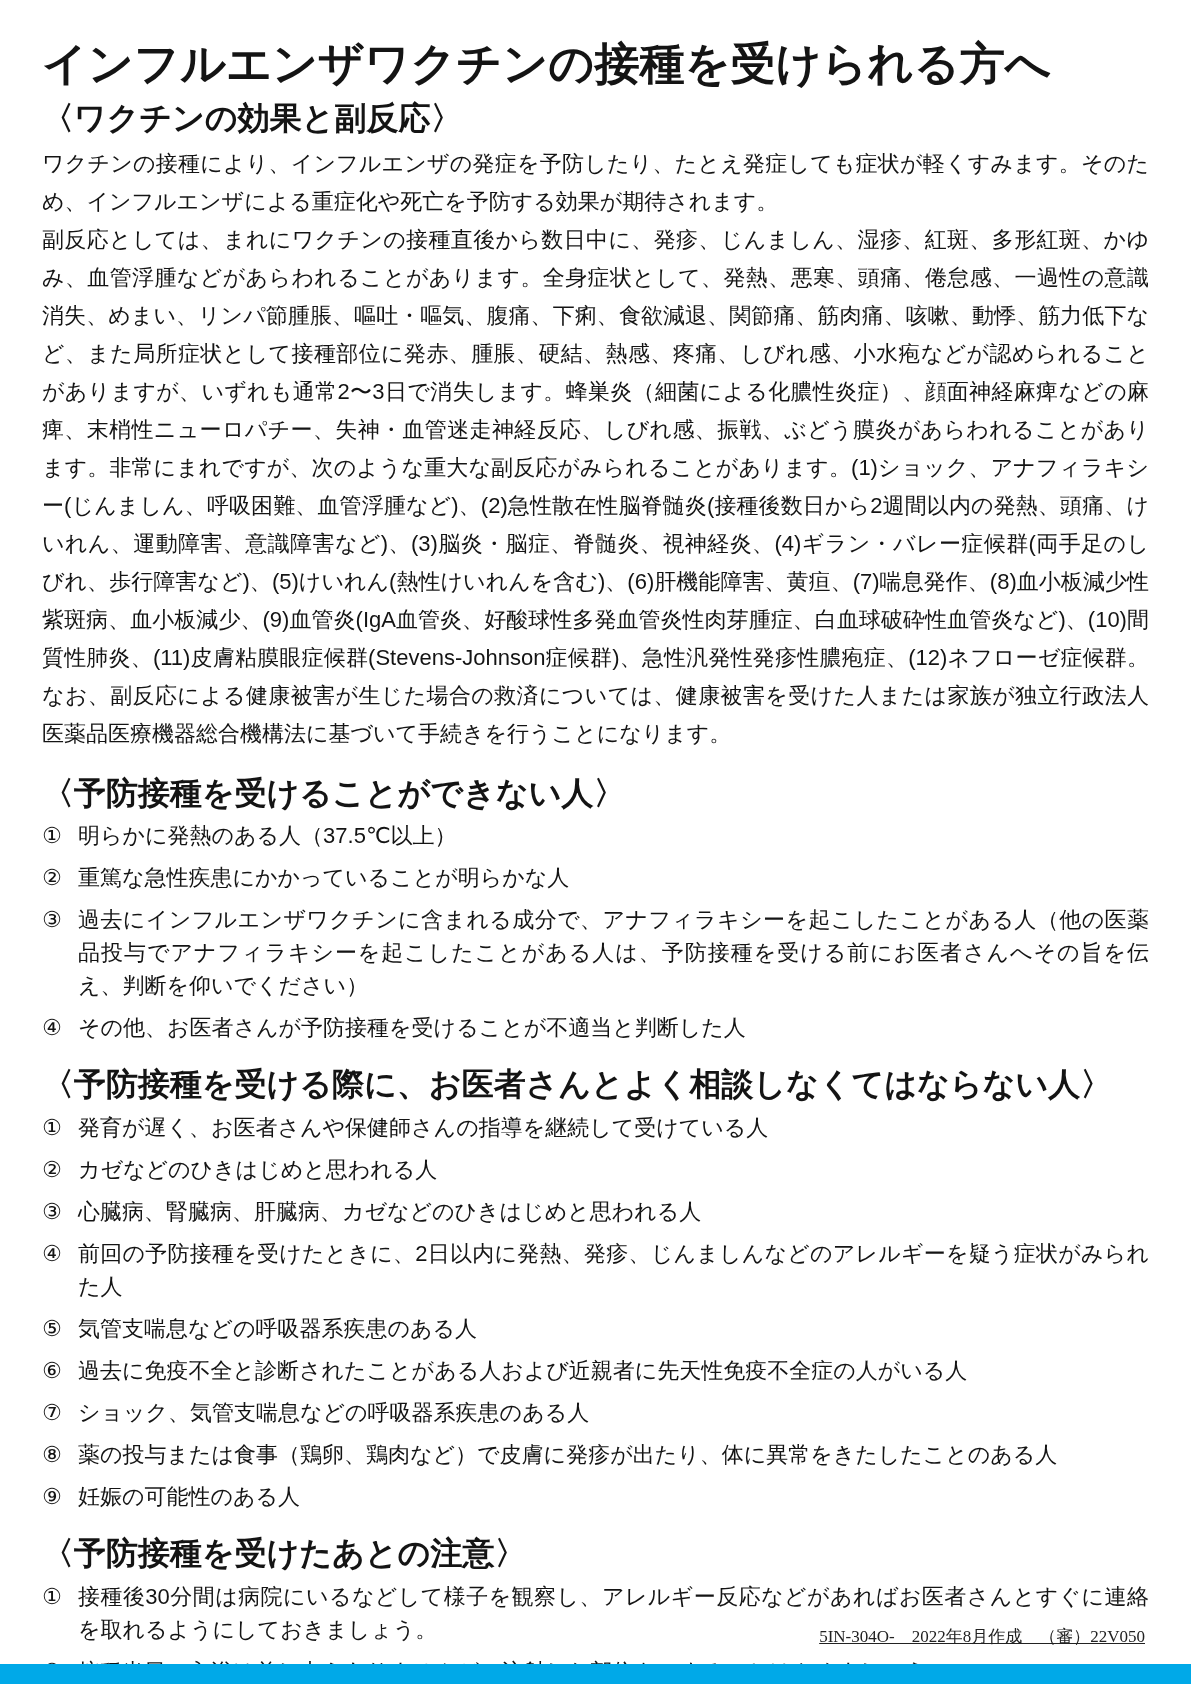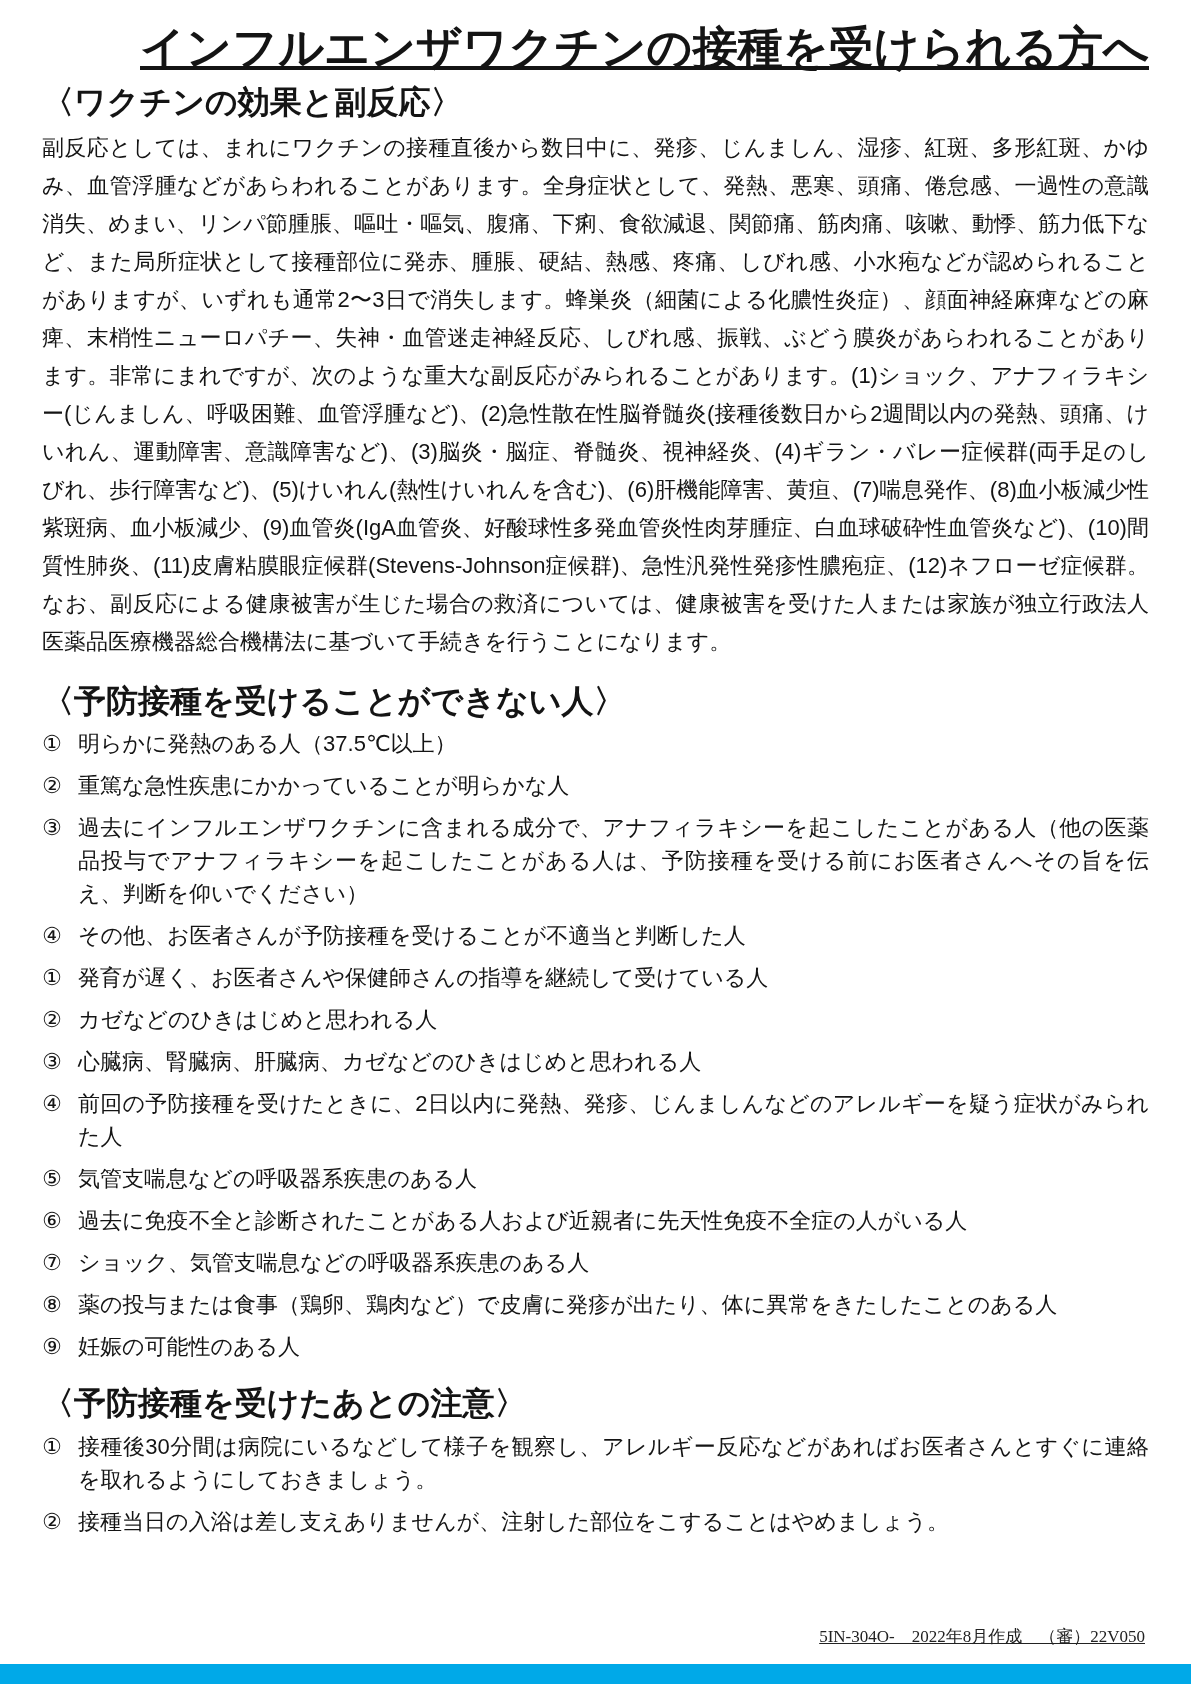--- a/index.html
+++ b/index.html
@@ -12,27 +12,26 @@
     font-family: "Liberation Sans", "DejaVu Sans", sans-serif;
   }
   .page {
     position: relative;
     width: 1191px; height: 1684px;
     overflow: hidden;
   }
   .content { padding: 22px 42px 0 42px; }
 
   .doc-title {
-    margin: 0 0 10px 0;
-    text-align: right;
+    margin: 16px 0 10px 0;
+    text-align: left;
     font-size: 45px;
     font-weight: 900;
     letter-spacing: 0px;
     line-height: 1.15;
-    text-decoration: underline;
   }
 
   .section { margin: 0; }
   .section-heading {
     margin: 22px 0 8px 0;
     font-size: 32px;
     font-weight: 900;
     line-height: 1.15;
     letter-spacing: 0px;
   }
@@ -76,20 +75,21 @@
 </head>
 <body>
 
 <div class="page">
   <div class="content">
 
     <h1 class="doc-title">インフルエンザワクチンの接種を受けられる方へ</h1>
 
     <div class="section">
       <h2 class="section-heading">〈ワクチンの効果と副反応〉</h2>
+      <p class="body-par">ワクチンの接種により、インフルエンザの発症を予防したり、たとえ発症しても症状が軽くすみます。そのため、インフルエンザによる重症化や死亡を予防する効果が期待されます。</p>
       <p class="body-par">副反応としては、まれにワクチンの接種直後から数日中に、発疹、じんましん、湿疹、紅斑、多形紅斑、かゆみ、血管浮腫などがあらわれることがあります。全身症状として、発熱、悪寒、頭痛、倦怠感、一過性の意識消失、めまい、リンパ節腫脹、嘔吐・嘔気、腹痛、下痢、食欲減退、関節痛、筋肉痛、咳嗽、動悸、筋力低下など、また局所症状として接種部位に発赤、腫脹、硬結、熱感、疼痛、しびれ感、小水疱などが認められることがありますが、いずれも通常2〜3日で消失します。蜂巣炎（細菌による化膿性炎症）、顔面神経麻痺などの麻痺、末梢性ニューロパチー、失神・血管迷走神経反応、しびれ感、振戦、ぶどう膜炎があらわれることがあります。非常にまれですが、次のような重大な副反応がみられることがあります。(1)ショック、アナフィラキシー(じんましん、呼吸困難、血管浮腫など)、(2)急性散在性脳脊髄炎(接種後数日から2週間以内の発熱、頭痛、けいれん、運動障害、意識障害など)、(3)脳炎・脳症、脊髄炎、視神経炎、(4)ギラン・バレー症候群(両手足のしびれ、歩行障害など)、(5)けいれん(熱性けいれんを含む)、(6)肝機能障害、黄疸、(7)喘息発作、(8)血小板減少性紫斑病、血小板減少、(9)血管炎(IgA血管炎、好酸球性多発血管炎性肉芽腫症、白血球破砕性血管炎など)、(10)間質性肺炎、(11)皮膚粘膜眼症候群(Stevens-Johnson症候群)、急性汎発性発疹性膿疱症、(12)ネフローゼ症候群。なお、副反応による健康被害が生じた場合の救済については、健康被害を受けた人または家族が独立行政法人 医薬品医療機器総合機構法に基づいて手続きを行うことになります。</p>
     </div>
 
     <div class="section">
       <h2 class="section-heading">〈予防接種を受けることができない人〉</h2>
       <ul class="item-list">
         <li class="item">
           <span class="num">①</span>
           <span class="text">明らかに発熱のある人（37.5℃以上）</span>
         </li>
@@ -102,20 +102,21 @@
           <span class="text">過去にインフルエンザワクチンに含まれる成分で、アナフィラキシーを起こしたことがある人（他の医薬品投与でアナフィラキシーを起こしたことがある人は、予防接種を受ける前にお医者さんへその旨を伝え、判断を仰いでください）</span>
         </li>
         <li class="item">
           <span class="num">④</span>
           <span class="text">その他、お医者さんが予防接種を受けることが不適当と判断した人</span>
         </li>
       </ul>
     </div>
 
     <div class="section">
+      <h2 class="section-heading">〈予防接種を受ける際に、お医者さんとよく相談しなくてはならない人〉</h2>
       <ul class="item-list">
         <li class="item">
           <span class="num">①</span>
           <span class="text">発育が遅く、お医者さんや保健師さんの指導を継続して受けている人</span>
         </li>
         <li class="item">
           <span class="num">②</span>
           <span class="text">カゼなどのひきはじめと思われる人</span>
         </li>
         <li class="item">

